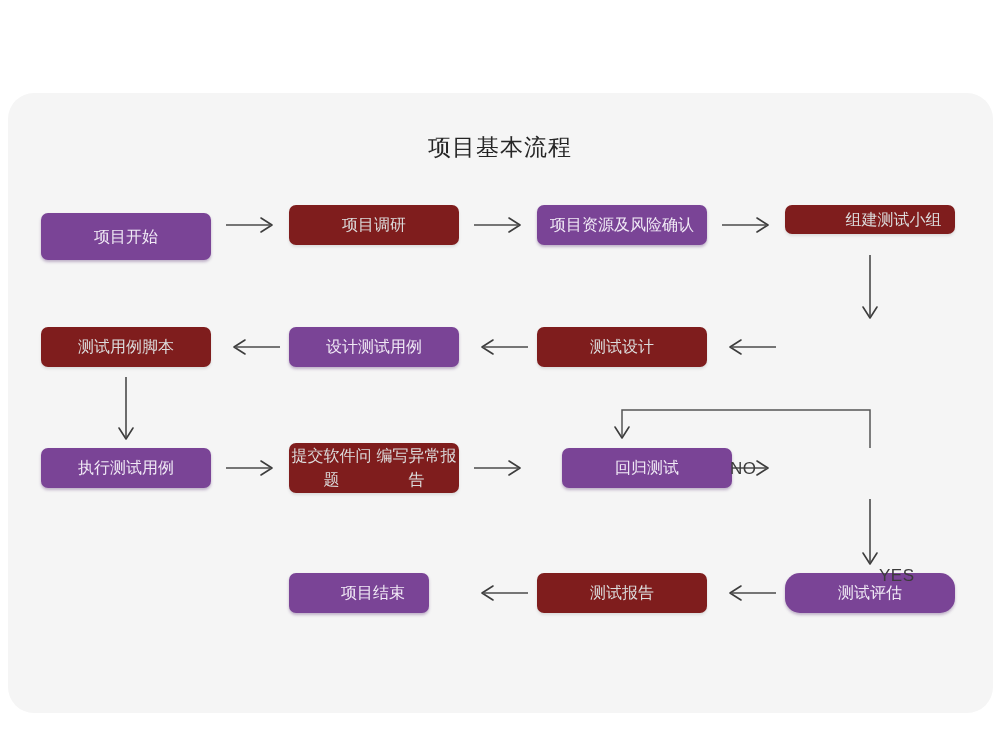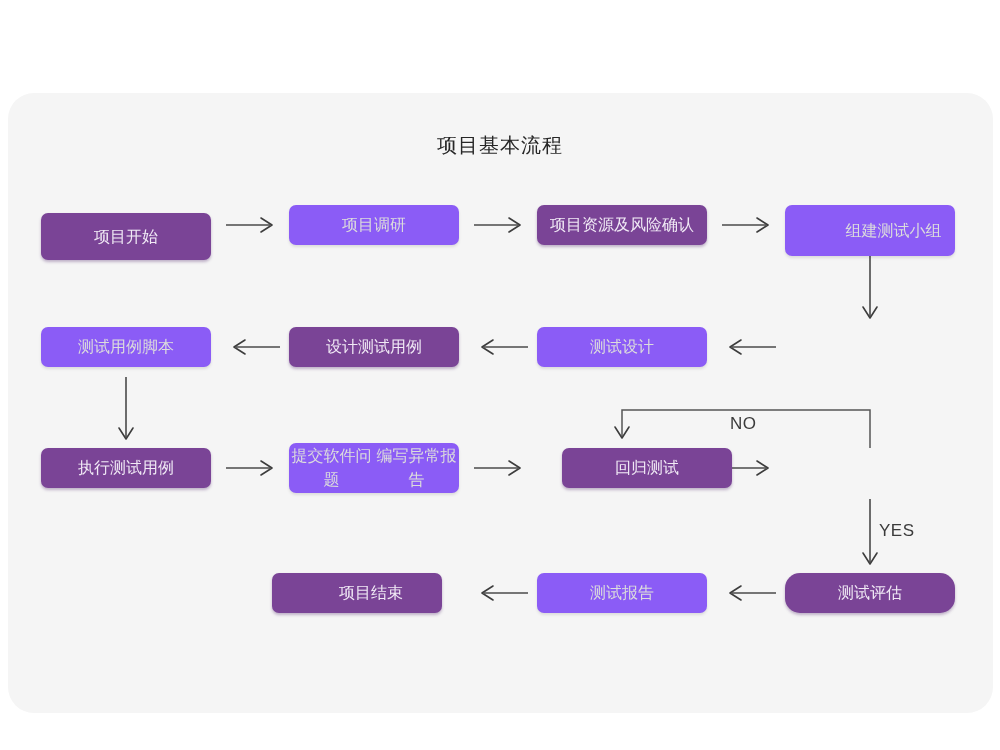--- a/index.html
+++ b/index.html
@@ -26,21 +26,21 @@
     height: 620px;
     background: #f5f5f5;
     border-radius: 26px;
   }
   .title {
     position: absolute;
     left: 0;
     top: 132px;
     width: 1000px;
     text-align: center;
-    font-size: 20px;
+    font-size: 23px;
     color: #262626;
     letter-spacing: 1px;
     font-weight: 400;
   }
   .node {
     position: absolute;
     display: flex;
     align-items: center;
     justify-content: center;
     text-align: center;
@@ -49,21 +49,21 @@
     line-height: 1.35;
     box-sizing: border-box;
     user-select: none;
   }
   .node.purple {
     background: #7a4496;
     color: #f0e9f5;
     box-shadow: 0 2px 3px rgba(90,50,115,0.35);
   }
   .node.gray {
-    background: #8b5cf6;
+    background: #7f1d1d;
     color: #dcdcdc;
     box-shadow: 0 2px 3px rgba(0,0,0,0.10);
   }
   .node.two-line {
     flex-direction: row;
     line-height: 1.5;
   }
   .arrow-svg {
     position: absolute;
     left: 0;
@@ -87,20 +87,21 @@
     stroke-width: 1.6;
     fill: none;
     stroke-linecap: round;
     stroke-linejoin: round;
   }
   .edge-label {
     position: absolute;
     font-size: 17px;
     color: #3b3b3b;
     letter-spacing: 0.5px;
+    margin-top: 45px;
   }
 </style>
 </head>
 <body>
 
 <div id="root">
 
   <div class="card"></div>
 
   <div class="title">项目基本流程</div>
@@ -178,21 +179,21 @@
 
   <div class="node purple" style="left:41px;top:213px;width:170px;height:47px;align-items:center;">
     <span>项目开始</span>
   </div>
   <div class="node gray" style="left:289px;top:205px;width:170px;height:40px;">
     <span>项目调研</span>
   </div>
   <div class="node purple" style="left:537px;top:205px;width:170px;height:40px;">
     <span>项目资源及风险确认</span>
   </div>
-  <div class="node gray" style="left:785px;top:205px;width:170px;height:51px;padding-left:47px;">
+  <div class="node gray" style="left:785px;top:205px;width:170px;height:29px;padding-left:47px;">
     <span>组建测试小组</span>
   </div>
 
   <div class="node gray" style="left:41px;top:327px;width:170px;height:40px;">
     <span>测试用例脚本</span>
   </div>
   <div class="node purple" style="left:289px;top:327px;width:170px;height:40px;">
     <span>设计测试用例</span>
   </div>
   <div class="node gray" style="left:537px;top:327px;width:170px;height:40px;">
@@ -203,21 +204,21 @@
     <span>执行测试用例</span>
   </div>
   <div class="node gray two-line" style="left:289px;top:443px;width:170px;height:50px;">
     <span>提交软件问题</span>
     <span>编写异常报告</span>
   </div>
   <div class="node purple" style="left:537px;top:448px;width:170px;height:40px;margin-left:25px;">
     <span>回归测试</span>
   </div>
 
-  <div class="node purple" style="left:272px;top:573px;width:170px;height:40px;padding-left:28px;">
+  <div class="node purple" style="left:289px;top:573px;width:140px;height:40px;padding-left:28px;">
     <span>项目结束</span>
   </div>
   <div class="node gray" style="left:537px;top:573px;width:170px;height:40px;">
     <span>测试报告</span>
   </div>
   <div class="node purple" style="left:785px;top:573px;width:170px;height:40px;border-radius:15px;">
     <span>测试评估</span>
   </div>
 
   <div class="edge-label" style="left:730px;top:414px;">NO</div>

